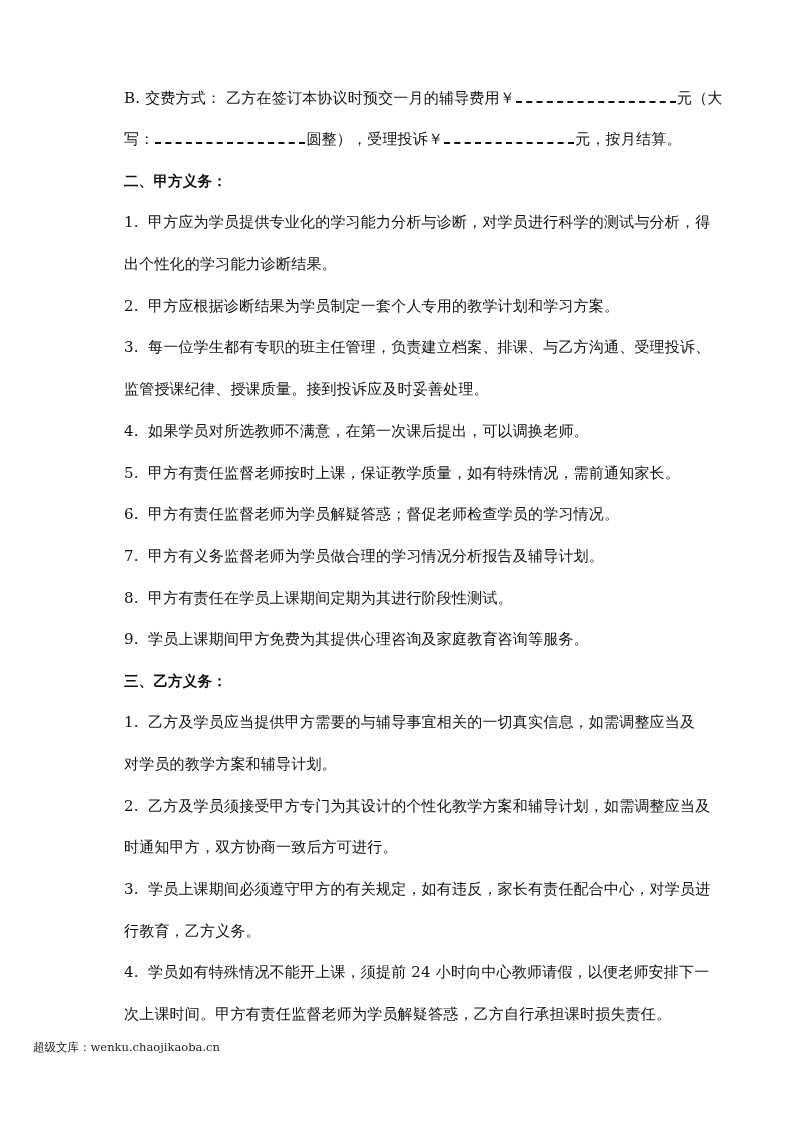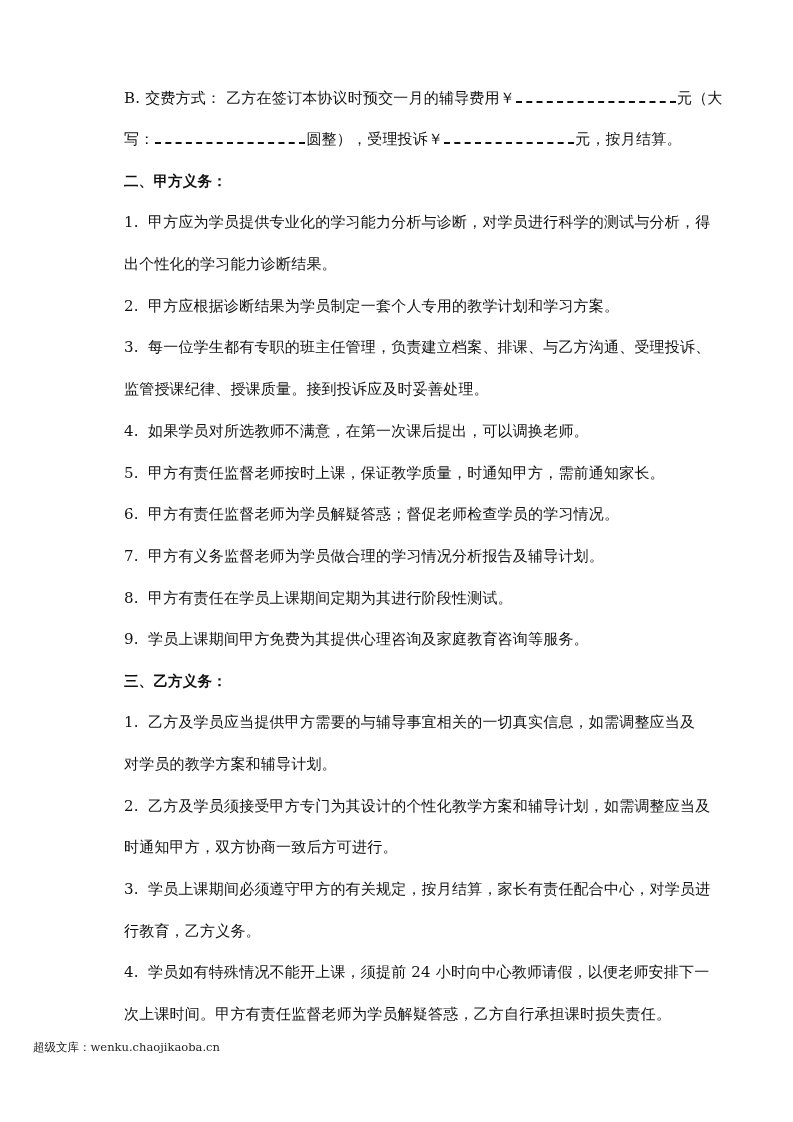--- a/index.html
+++ b/index.html
@@ -32,39 +32,39 @@
   <div class="line" style="top:211px"><span class="num">1.</span><span>甲方应为学员提供专业化的学习能力分析与诊断，对学员进行科学的测试与分析，得</span></div>
   <div class="line" style="top:253px">出个性化的学习能力诊断结果。</div>
 
   <div class="line" style="top:295px"><span class="num">2.</span><span>甲方应根据诊断结果为学员制定一套个人专用的教学计划和学习方案。</span></div>
 
   <div class="line" style="top:336px"><span class="num">3.</span><span>每一位学生都有专职的班主任管理，负责建立档案、排课、与乙方沟通、受理投诉、</span></div>
   <div class="line" style="top:378px">监管授课纪律、授课质量。接到投诉应及时妥善处理。</div>
 
   <div class="line" style="top:420px"><span class="num">4.</span><span>如果学员对所选教师不满意，在第一次课后提出，可以调换老师。</span></div>
 
-  <div class="line" style="top:462px"><span class="num">5.</span><span>甲方有责任监督老师按时上课，保证教学质量，时通知甲方，需前通知家长。</span></div>
+  <div class="line" style="top:462px"><span class="num">5.</span><span>甲方有责任监督老师按时上课，保证教学质量，如有特殊情况，需前通知家长。</span></div>
 
   <div class="line" style="top:503px"><span class="num">6.</span><span>甲方有责任监督老师为学员解疑答惑；督促老师检查学员的学习情况。</span></div>
 
   <div class="line" style="top:545px"><span class="num">7.</span><span>甲方有义务监督老师为学员做合理的学习情况分析报告及辅导计划。</span></div>
 
   <div class="line" style="top:587px"><span class="num">8.</span><span>甲方有责任在学员上课期间定期为其进行阶段性测试。</span></div>
 
   <div class="line" style="top:628px"><span class="num">9.</span><span>学员上课期间甲方免费为其提供心理咨询及家庭教育咨询等服务。</span></div>
 
   <div class="line heading" style="top:670px">三、乙方义务：</div>
 
   <div class="line" style="top:711px"><span class="num">1.</span><span>乙方及学员应当提供甲方需要的与辅导事宜相关的一切真实信息，如需调整应当及</span></div>
   <div class="line" style="top:753px">对学员的教学方案和辅导计划。</div>
 
   <div class="line" style="top:795px"><span class="num">2.</span><span>乙方及学员须接受甲方专门为其设计的个性化教学方案和辅导计划，如需调整应当及</span></div>
   <div class="line" style="top:836px">时通知甲方，双方协商一致后方可进行。</div>
 
-  <div class="line" style="top:878px"><span class="num">3.</span><span>学员上课期间必须遵守甲方的有关规定，按月结算，家长有责任配合中心，对学员进</span></div>
+  <div class="line" style="top:878px"><span class="num">3.</span><span>学员上课期间必须遵守甲方的有关规定，如有违反，家长有责任配合中心，对学员进</span></div>
   <div class="line" style="top:920px">行教育，乙方义务。</div>
 
   <div class="line" style="top:961px"><span class="num">4.</span><span>学员如有特殊情况不能开上课，须提前 24 小时向中心教师请假，以便老师安排下一</span></div>
   <div class="line" style="top:1003px">次上课时间。甲方有责任监督老师为学员解疑答惑，乙方自行承担课时损失责任。</div>
 
 </div>
 
 <div class="footer">超级文库：wenku.chaojikaoba.cn</div>
 
 </body></html>

